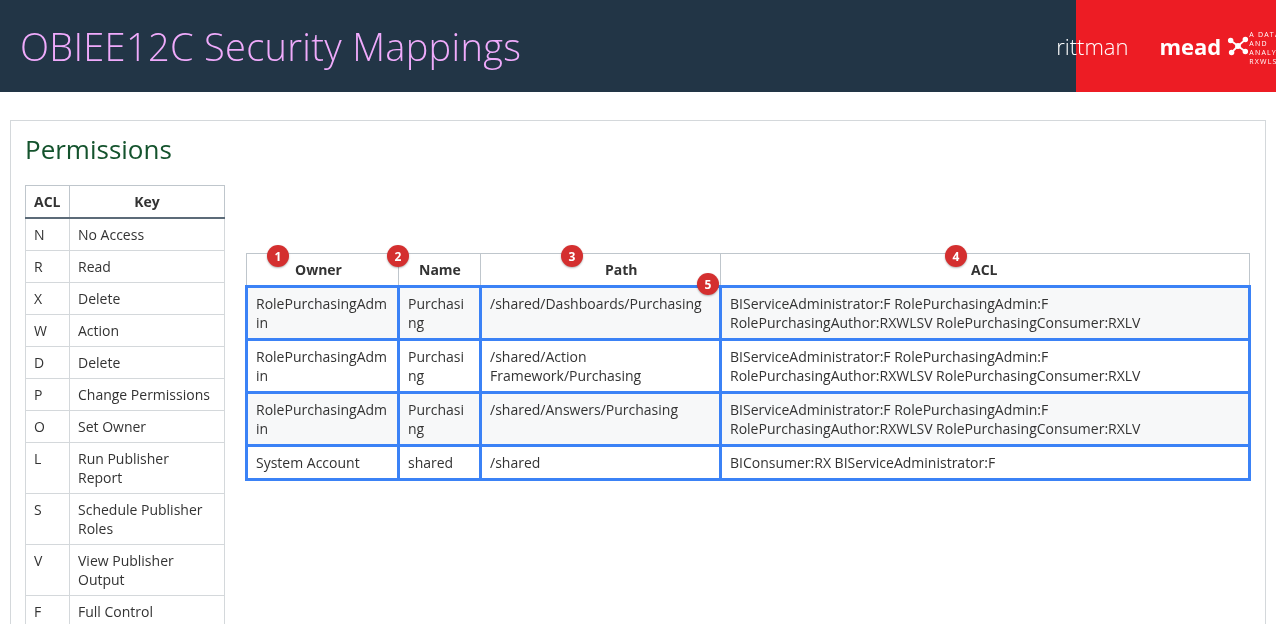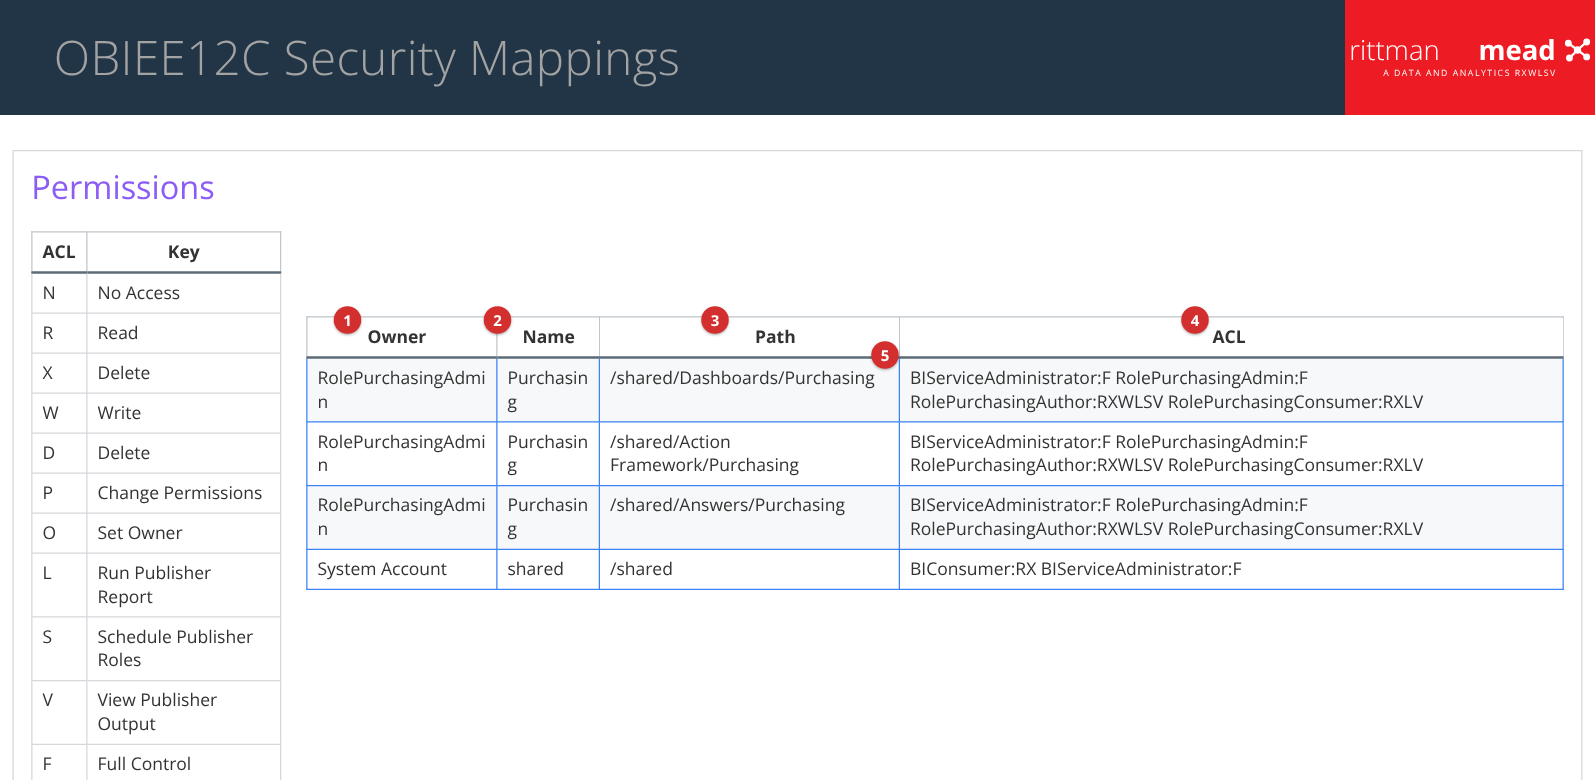--- a/index.html
+++ b/index.html
@@ -11,32 +11,32 @@
     color: #222222;
   }
   .header {
     background: #223546;
     height: 92px;
     display: flex;
     align-items: center;
     justify-content: space-between;
   }
   .header-title {
-    color: #a3a3a3;
+    color: #f0abfc;
     font-size: 38px;
     font-weight: 300;
-    padding-left: 43px;
+    padding-left: 20px;
     letter-spacing: 0.3px;
   }
   .brand {
     background: #ed1c24;
     height: 92px;
     width: 200px;
     display: flex;
-    flex-direction: column;
+    flex-direction: row;
     align-items: center;
     justify-content: center;
     color: #ffffff;
   }
   .brand-line1 {
     font-size: 22px;
     line-height: 1;
     display: flex;
     align-items: center;
     gap: 6px;
@@ -63,21 +63,21 @@
     min-height: 470px;
   }
   .tabs {
     display: flex;
     gap: 34px;
     padding: 10px 0 18px 0;
   }
   .tab {
     font-size: 26px;
     font-weight: 400;
-    color: #8b5cf6;
+    color: #14532d;
     cursor: pointer;
   }
   .cols {
     display: flex;
     gap: 20px;
     align-items: flex-start;
   }
   .left {
     width: 200px;
     flex: none;
@@ -121,21 +121,21 @@
   .datatbl th {
     border: 1px solid #bfc6cc;
     border-bottom: 2px solid #5c6b78;
     background: #ffffff;
     font-weight: 700;
     padding: 6px 8px;
     text-align: left;
     position: relative;
   }
   .datatbl td {
-    border: 1px solid #3b82f6;
+    border: 3px solid #3b82f6;
     padding: 6px 8px;
     vertical-align: top;
     word-wrap: break-word;
   }
   .datatbl .c-owner { width: 152px; }
   .datatbl .c-name  { width: 82px;  }
   .datatbl .c-path  { width: 240px; }
   .datatbl .c-acl   { width: auto;  }
   .datatbl tbody tr:nth-child(odd) { background: #f7f8f9; }
   .datatbl tbody tr:nth-child(even){ background: #ffffff; }
@@ -205,21 +205,21 @@
               <tr>
                 <td class="col-acl">R</td>
                 <td>Read</td>
               </tr>
               <tr>
                 <td class="col-acl">X</td>
                 <td>Delete</td>
               </tr>
               <tr>
                 <td class="col-acl">W</td>
-                <td>Write</td>
+                <td>Action</td>
               </tr>
               <tr>
                 <td class="col-acl">D</td>
                 <td>Delete</td>
               </tr>
               <tr>
                 <td class="col-acl">P</td>
                 <td>Change Permissions</td>
               </tr>
               <tr>

